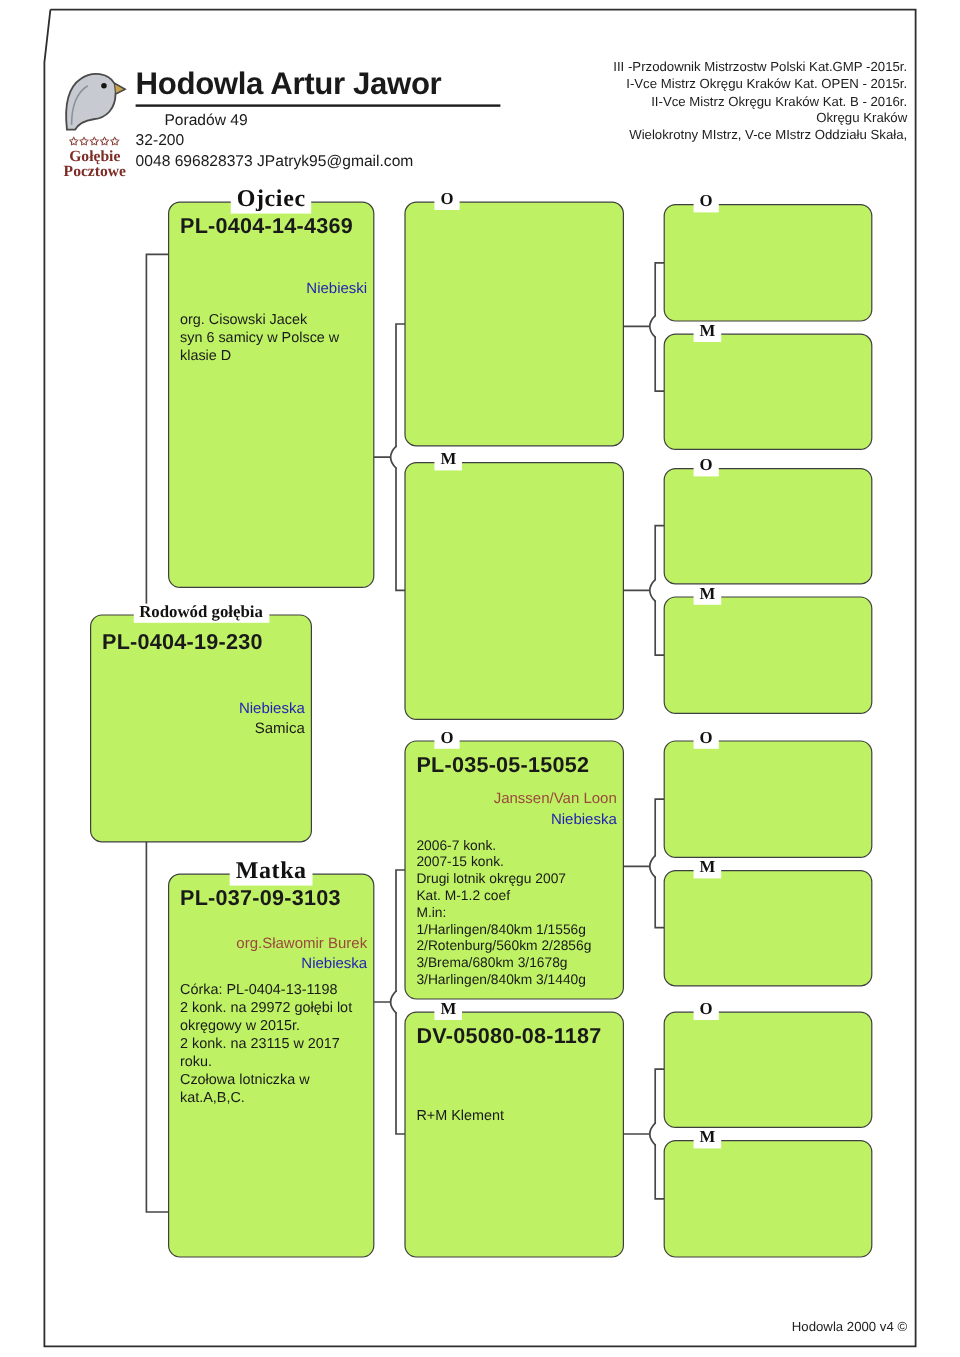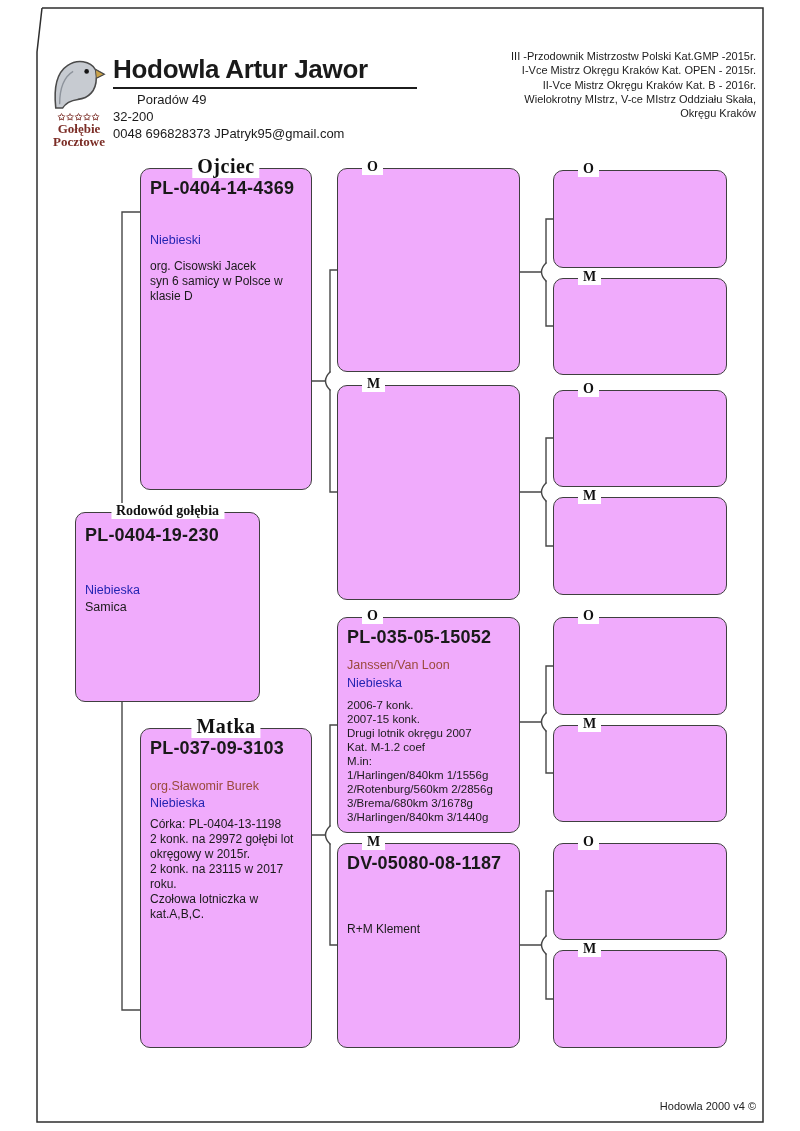--- a/index.html
+++ b/index.html
@@ -3,28 +3,28 @@
 <meta charset="utf-8">
 <style>
   * { margin:0; padding:0; box-sizing:border-box; }
   html,body { background:#ffffff; }
   .page { position:relative; width:800px; height:1131px; background:#fff;
           font-family:"Liberation Sans", sans-serif; color:#1a1a1a; overflow:hidden; }
   .abs { position:absolute; }
   svg.overlay { position:absolute; left:0; top:0; z-index:1; }
 
   
-  .pbox { position:absolute; border:1.4px solid #3f3f3f; border-radius:10px; background:#f0abfc; z-index:2; }
+  .pbox { position:absolute; border:1.4px solid #3f3f3f; border-radius:10px; background:#bef264; z-index:2; }
   .legend { position:absolute; background:#fff; padding:0 5px; font-family:"Liberation Serif", serif;
             font-weight:700; color:#111; white-space:nowrap; }
   .legend-lg { font-size:20px; top:-14px; left:50%; transform:translateX(-50%); letter-spacing:.5px; }
   .legend-md { font-size:14px; top:-10px; left:50%; transform:translateX(-50%); }
   .legend-sm { font-size:14px; top:-10px; left:24px; }
   .ring  { position:absolute; left:9px; top:9px; font-weight:700; font-size:18px; letter-spacing:.2px; }
-  .fld   { position:absolute; left:9px; right:5px; font-size:12.5px; }
+  .fld   { position:absolute; left:9px; right:5px; font-size:12.5px;text-align:right; }
   .notes { position:absolute; left:9px; right:4px; font-size:12px; line-height:15px; white-space:pre-line; }
   .notes-sm { font-size:11.5px; line-height:14px; }
   .blue   { color: var(--blue_text, #2424b2); }
   .maroon { color: var(--maroon_text, #9a4a3c); }
 
   
   .brand-title { position:absolute; left:113px; top:54px; font-size:26px; font-weight:700; letter-spacing:-.3px; }
   .brand-underline { position:absolute; left:113px; top:87px; width:304px; height:2px; background:#1c1c1c; }
   .addr { position:absolute; left:113px; font-size:13px; }
   .ach  { position:absolute; right:44px; top:49px; width:400px; text-align:right;
@@ -71,22 +71,22 @@
   <div class="brand-underline"></div>
 
   <div class="addr" style="top:92px;margin-left:24px;">Poradów 49</div>
   <div class="addr" style="top:109px;">32-200</div>
   <div class="addr" style="top:126px;">0048 696828373 JPatryk95@gmail.com</div>
 
   <div class="ach">
     <div>III -Przodownik Mistrzostw Polski Kat.GMP -2015r.</div>
     <div>I-Vce Mistrz Okręgu Kraków Kat. OPEN - 2015r.</div>
     <div>II-Vce Mistrz Okręgu Kraków Kat. B - 2016r.</div>
+    <div>Okręgu Kraków</div>
     <div>Wielokrotny MIstrz, V-ce MIstrz Oddziału Skała,</div>
-    <div>Okręgu Kraków</div>
   </div>
 
   <div class="pbox" style="left:140px; top:168px; width:172px; height:322px;">
     <span class="legend legend-lg">Ojciec</span>
     <div class="ring">PL-0404-14-4369</div>
     <div class="fld blue" style="top:64px;">Niebieski</div>
     <div class="notes" style="top:90px;">org. Cisowski Jacek
 syn 6 samicy w Polsce w
 klasie D</div>
   </div>

